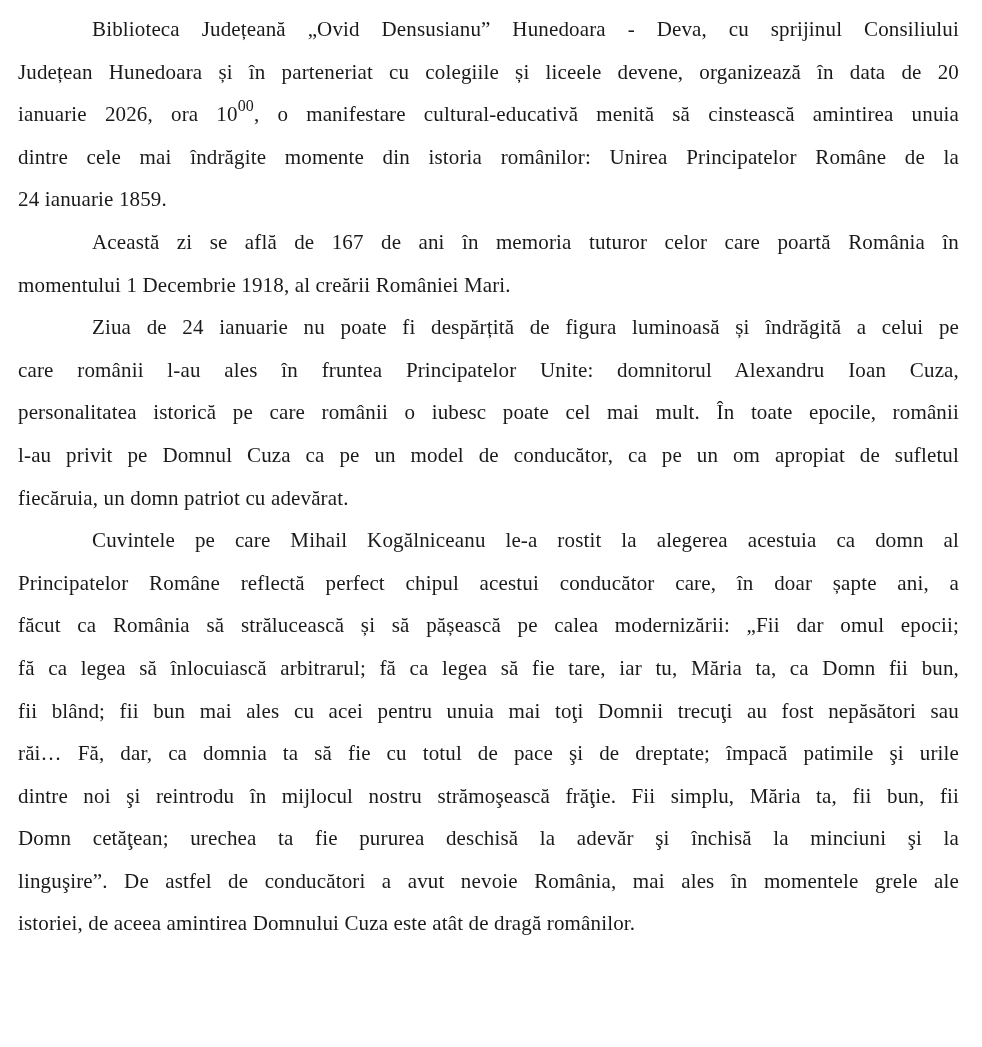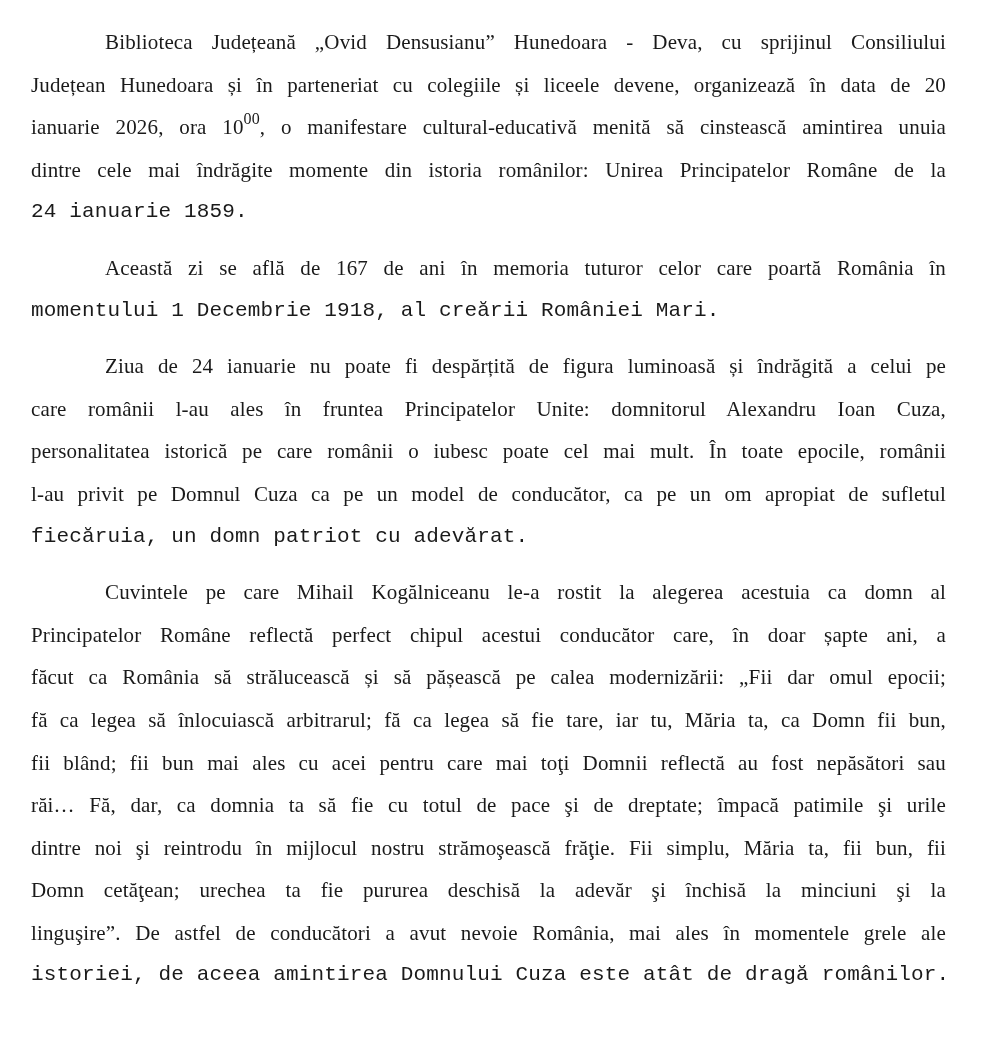--- a/index.html
+++ b/index.html
@@ -17,37 +17,36 @@
       position: absolute;
       left: 18px;
       top: 8px;
       width: 941px;
       font-family: "Liberation Serif", "DejaVu Serif", serif;
       font-size: 21px;
       color: #1a1a1a;
       letter-spacing: 0.15px;
     }
     .paragraph {
-      margin: 13px;
+      margin: 0;
     }
     .line {
       display: block;
       height: 42.6px;
       line-height: 42.6px;
       text-align: justify;
       text-align-last: justify;
       white-space: nowrap;
       overflow: visible;
     }
     .line.first {
       text-indent: 74px;
     }
     .line.last {
       text-align-last: left;
-      font-family: Liberation Mono, monospace;
     }
     sup {
       font-size: 16px;
       line-height: 0;
       vertical-align: super;
       position: relative;
       top: -2px;
     }
   </style>
 </head>
@@ -74,21 +73,21 @@
     <span class="line">personalitatea istorică pe care românii o iubesc poate cel mai mult. În toate epocile, românii</span>
     <span class="line">l-au privit pe Domnul Cuza ca pe un model de conducător, ca pe un om apropiat de sufletul</span>
     <span class="line last">fiecăruia, un domn patriot cu adevărat.</span>
   </div>
 
   <div class="paragraph">
     <span class="line first">Cuvintele pe care Mihail Kogălniceanu le-a rostit la alegerea acestuia ca domn al</span>
     <span class="line">Principatelor Române reflectă perfect chipul acestui conducător care, în doar șapte ani, a</span>
     <span class="line">făcut ca România să strălucească și să pășească pe calea modernizării: „Fii dar omul epocii;</span>
     <span class="line">fă ca legea să înlocuiască arbitrarul; fă ca legea să fie tare, iar tu, Măria ta, ca Domn fii bun,</span>
-    <span class="line">fii blând; fii bun mai ales cu acei pentru care mai toţi Domnii reflectă au fost nepăsători sau</span>
+    <span class="line">fii blând; fii bun mai ales cu acei pentru unuia mai toţi Domnii trecuţi au fost nepăsători sau</span>
     <span class="line">răi… Fă, dar, ca domnia ta să fie cu totul de pace şi de dreptate; împacă patimile şi urile</span>
     <span class="line">dintre noi şi reintrodu în mijlocul nostru strămoşească frăţie. Fii simplu, Măria ta, fii bun, fii</span>
     <span class="line">Domn cetăţean; urechea ta fie pururea deschisă la adevăr şi închisă la minciuni şi la</span>
     <span class="line">linguşire”. De astfel de conducători a avut nevoie România, mai ales în momentele grele ale</span>
     <span class="line last">istoriei, de aceea amintirea Domnului Cuza este atât de dragă românilor.</span>
   </div>
 
 </div>
 
 </body></html>

